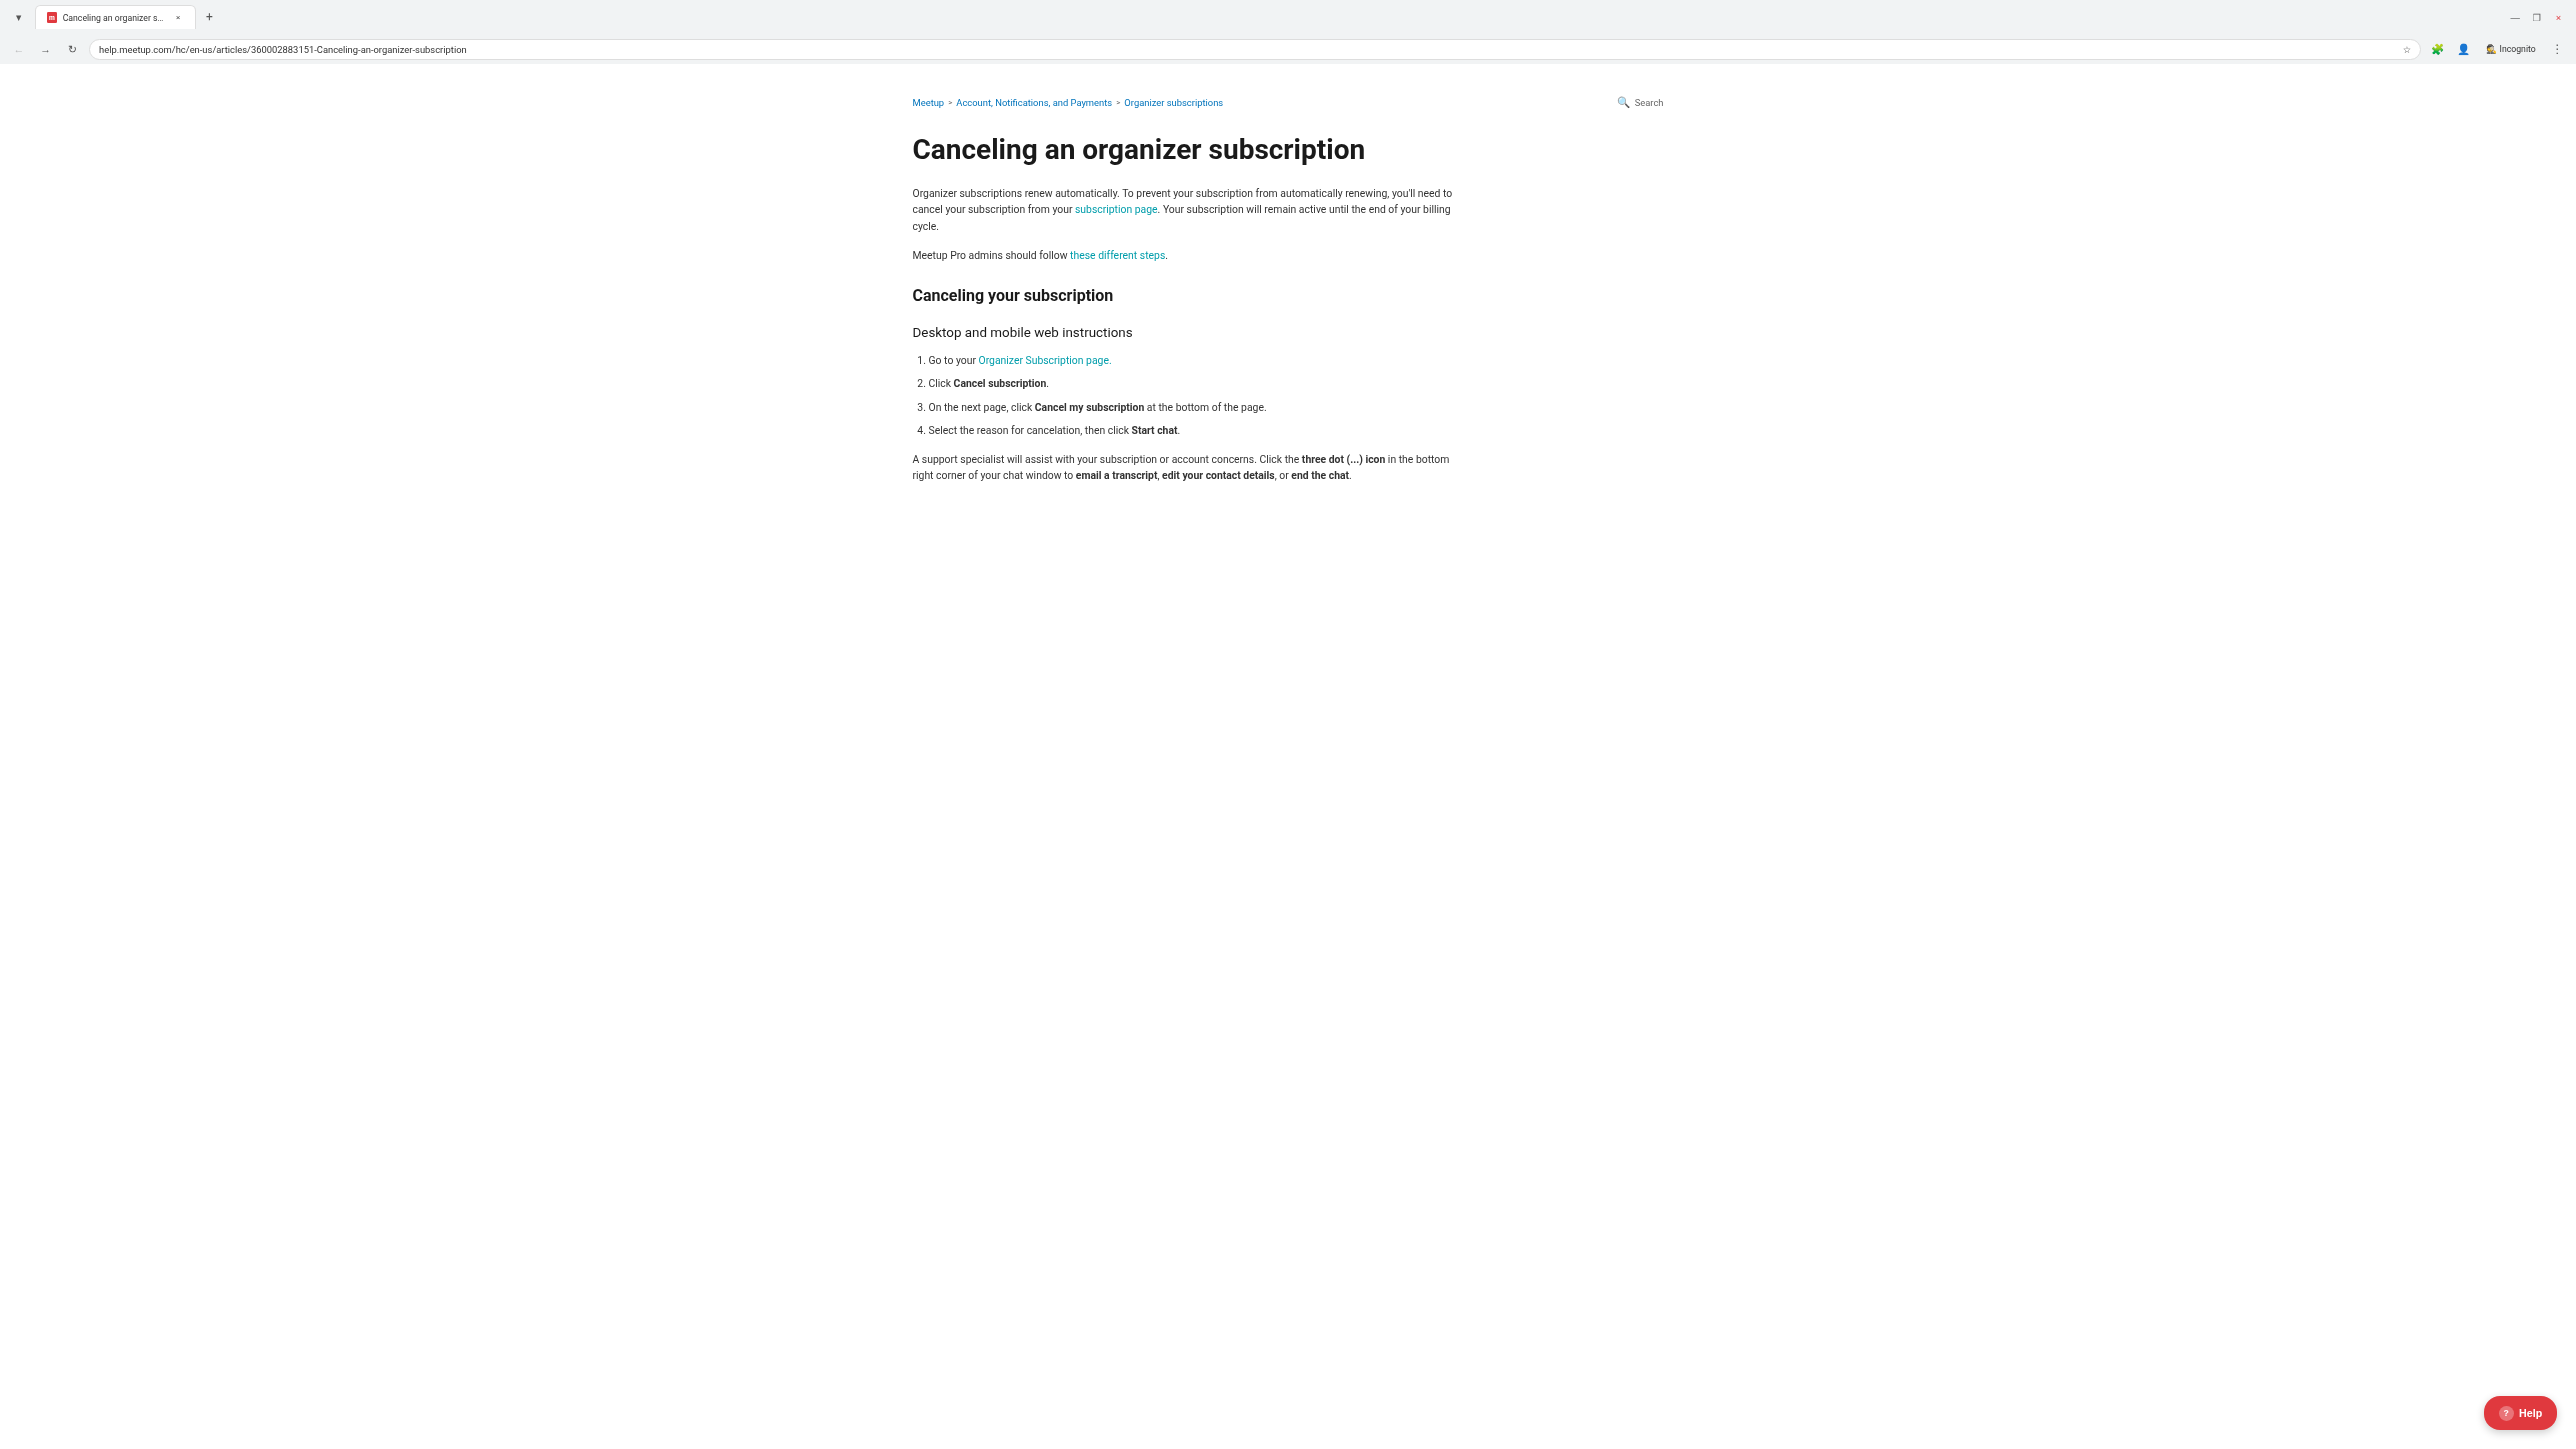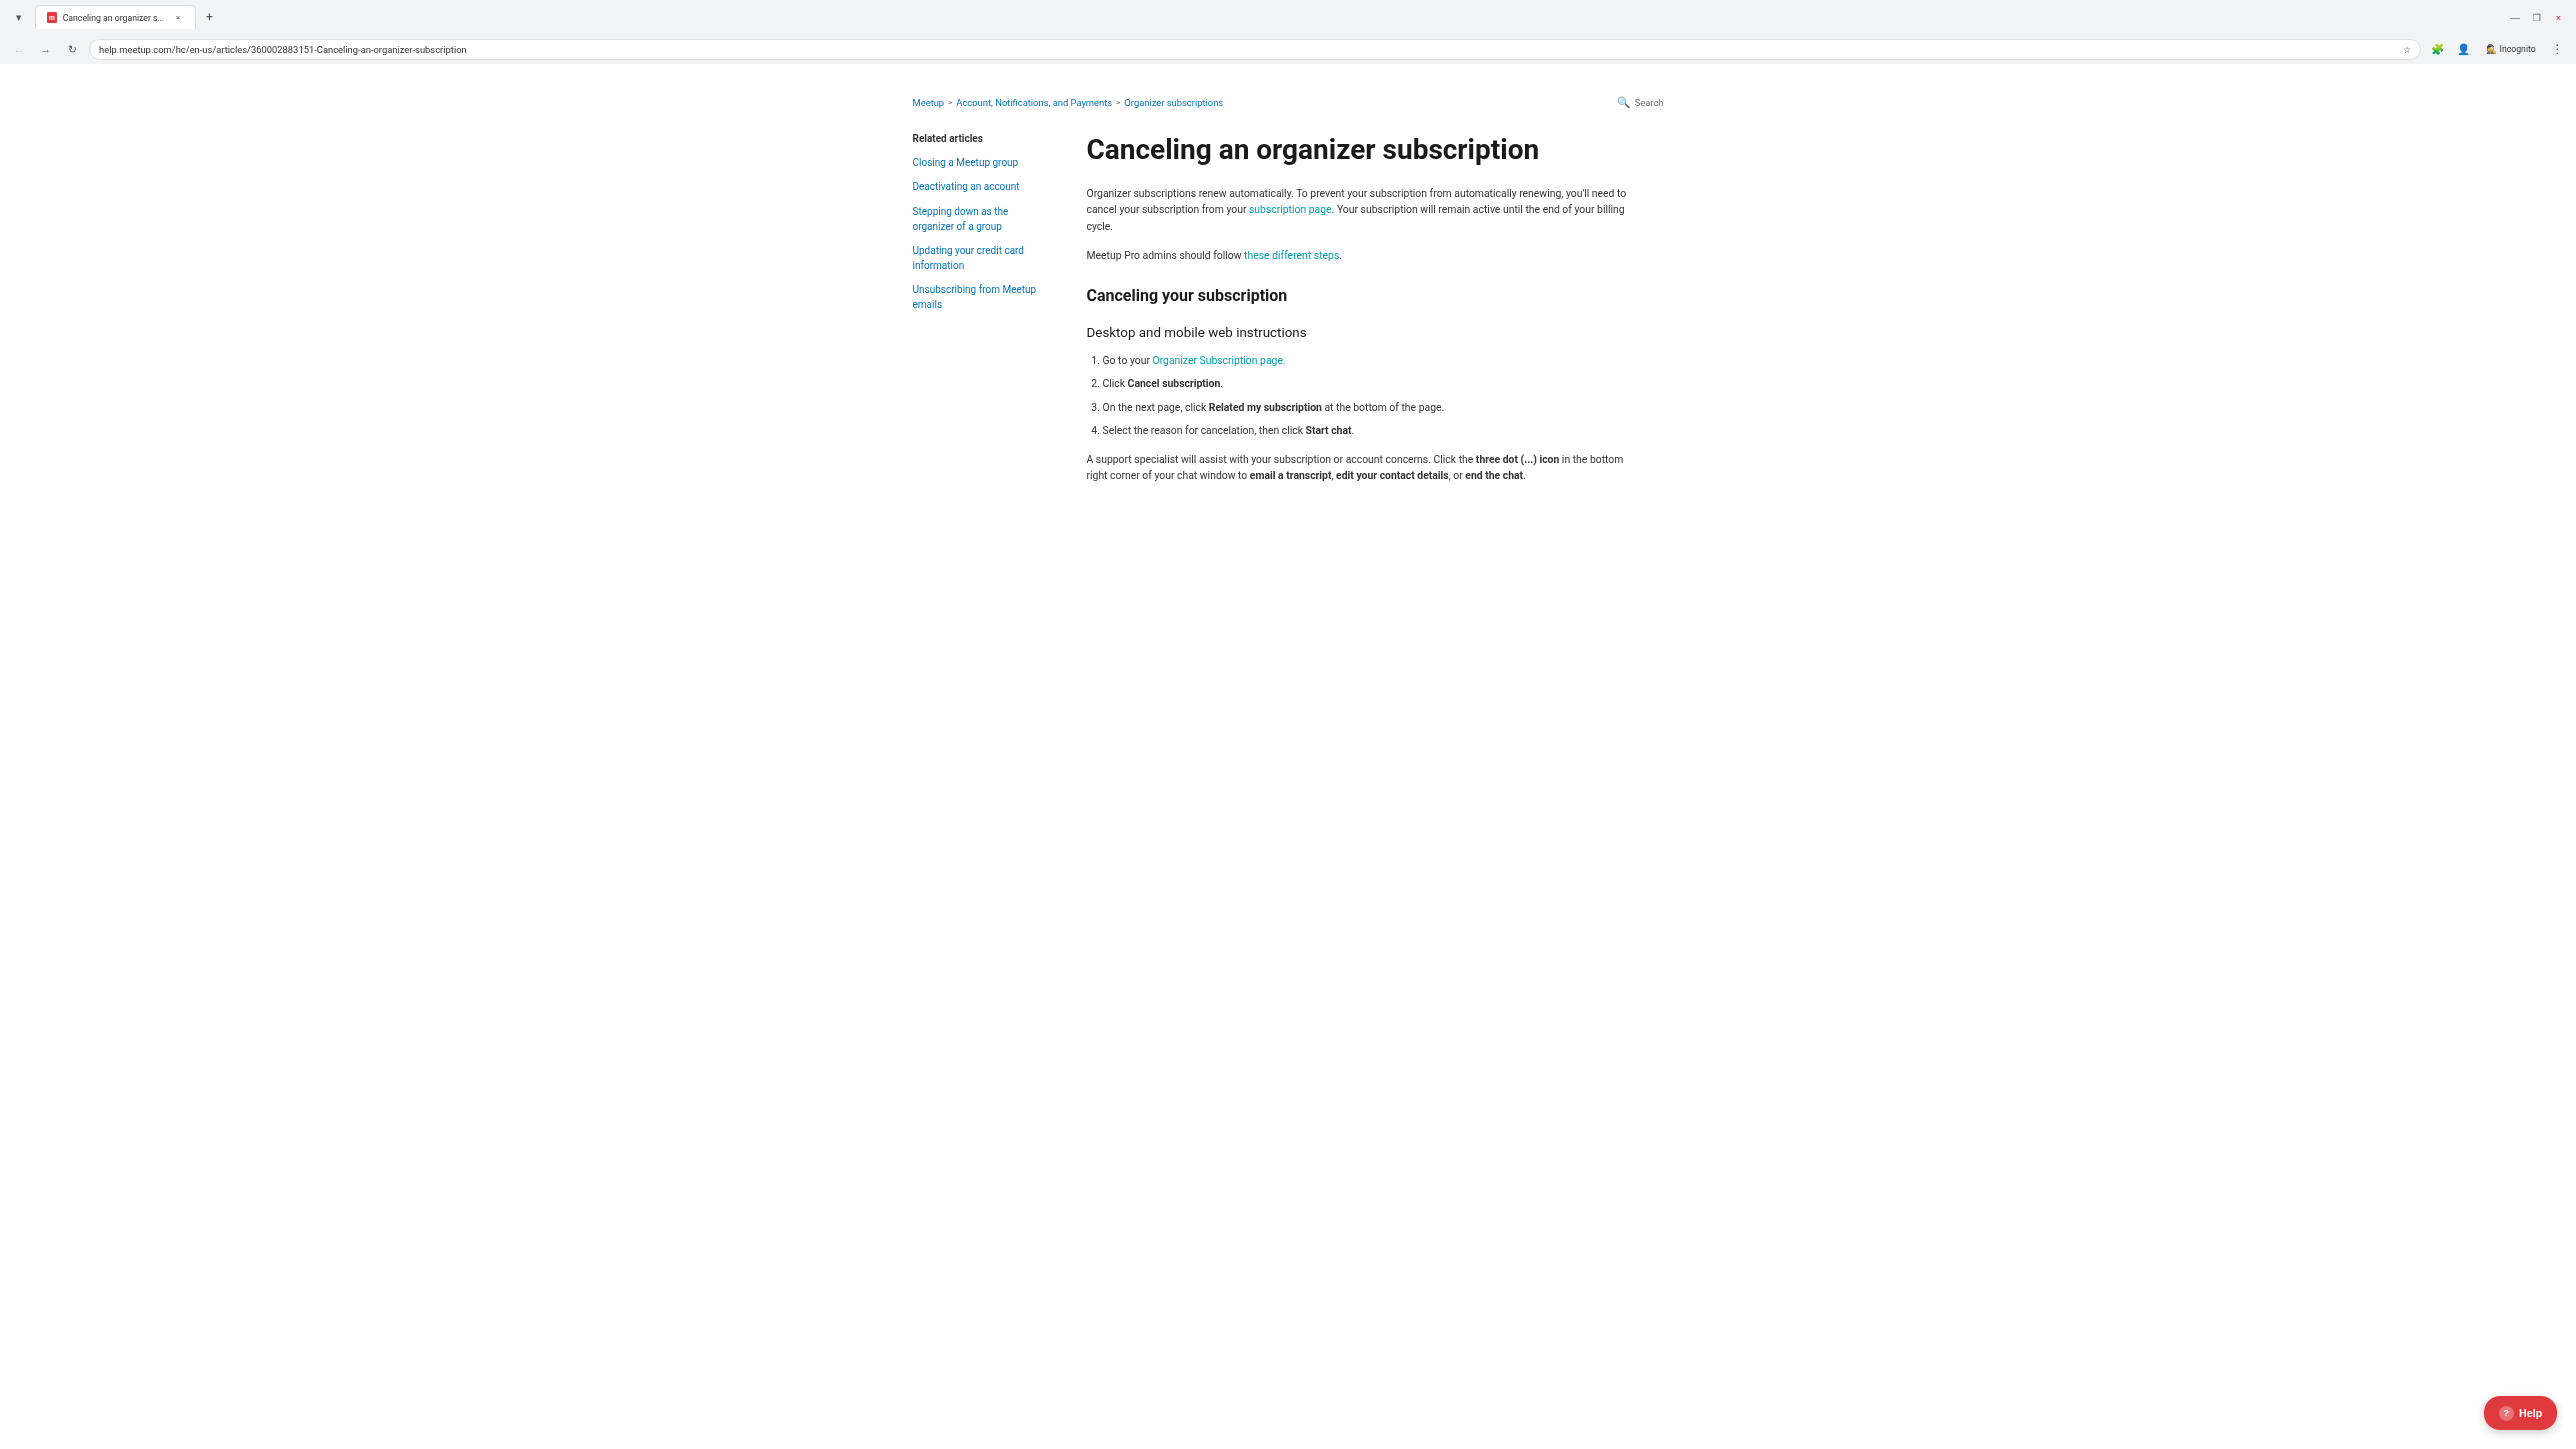--- a/index.html
+++ b/index.html
@@ -437,28 +437,20 @@
       <span class="breadcrumb-current">Organizer subscriptions</span>
     </nav>
     <div class="search-area">
       <span class="search-icon">🔍</span>
       <span>Search</span>
     </div>
   </div>
 
   <div class="main-layout">
 
-    <aside class="sidebar">
-      <h3 class="sidebar-heading">Related articles</h3>
-      <a class="sidebar-link">Closing a Meetup group</a>
-      <a class="sidebar-link">Deactivating an account</a>
-      <a class="sidebar-link">Stepping down as the organizer of a group</a>
-      <a class="sidebar-link">Updating your credit card information</a>
-      <a class="sidebar-link">Unsubscribing from Meetup emails</a>
-    </aside>
 
     <article class="article-content">
       <h1 class="article-title">Canceling an organizer subscription</h1>
 
       <div class="article-body">
 
         <p>
           <span>Organizer subscriptions renew automatically. To prevent your subscription from automatically renewing, you'll need to cancel your subscription from your </span><a href="#">subscription page</a><span>. Your subscription will remain active until the end of your billing cycle.</span>
         </p>
 
@@ -470,21 +462,21 @@
         <h3>Desktop and mobile web instructions</h3>
 
         <ol>
           <li>
             <span>Go to your </span><a href="#">Organizer Subscription page.</a>
           </li>
           <li>
             <span>Click </span><span class="bold-text">Cancel subscription</span><span>.</span>
           </li>
           <li>
-            <span>On the next page, click </span><span class="bold-text">Related my subscription</span><span> at the bottom of the page.</span>
+            <span>On the next page, click </span><span class="bold-text">Cancel my subscription</span><span> at the bottom of the page.</span>
           </li>
           <li>
             <span>Select the reason for cancelation, then click </span><span class="bold-text">Start chat</span><span>.</span>
           </li>
         </ol>
 
         <p>
           <span>A support specialist will assist with your subscription or account concerns. Click the </span><span class="bold-text">three dot (...) icon</span><span> in the bottom right corner of your chat window to </span><span class="bold-text">email a transcript</span><span>, </span><span class="bold-text">edit your contact details</span><span>, or </span><span class="bold-text">end the chat</span><span>.</span>
         </p>
 

